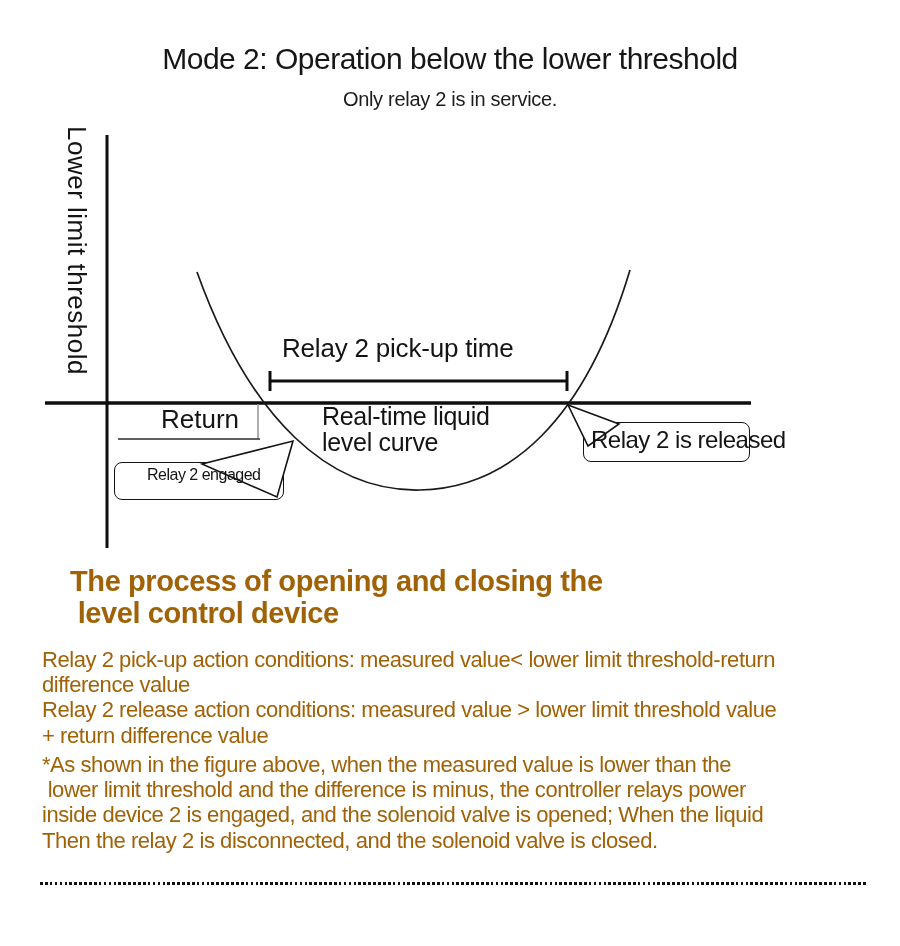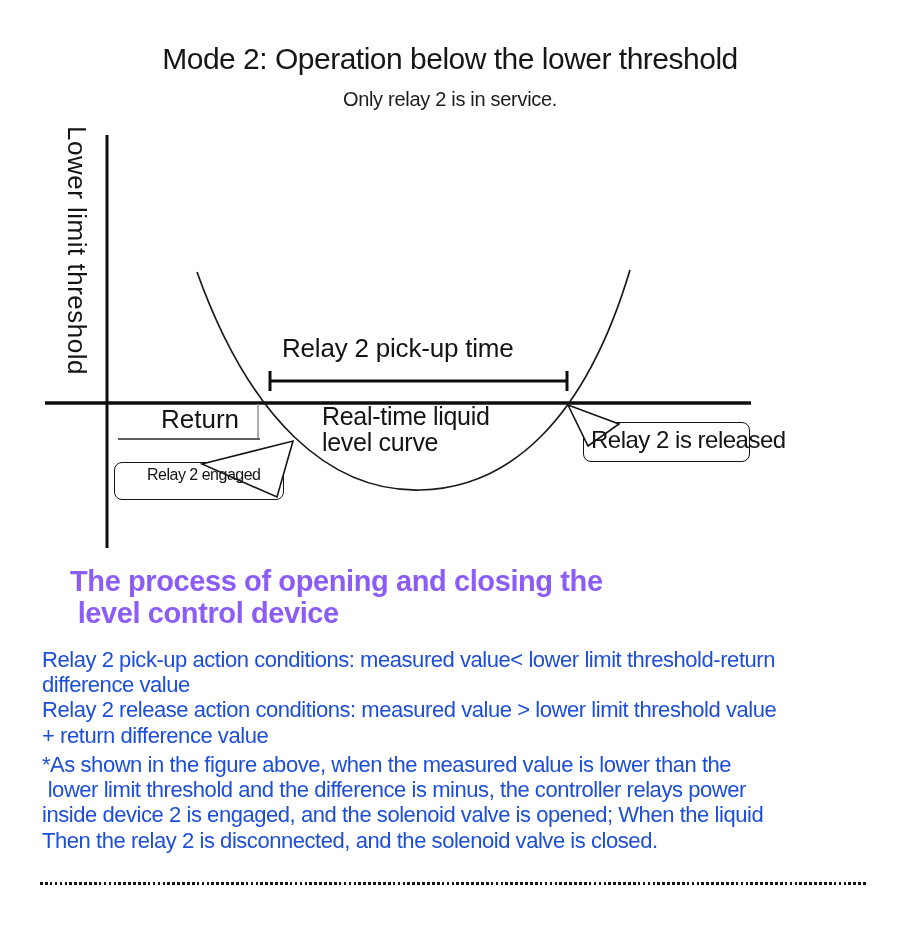--- a/index.html
+++ b/index.html
@@ -55,27 +55,27 @@
   #bracket-label { left: 282px; top: 333px; font-size: 26px; letter-spacing: -0.2px; }
   #curve-label { left: 322px; top: 403px; font-size: 25px; line-height: 26px; letter-spacing: -0.3px; }
   #callout-engaged-text { left: 131px; top: 466px; font-size: 16px; letter-spacing: -0.5px; margin-left: 16px; }
   #callout-released-text { left: 591px; top: 426px; font-size: 24px; letter-spacing: -0.5px; }
   #heading {
     left: 70px; top: 565px;
     font-size: 29px;
     font-weight: bold;
     line-height: 32px;
     letter-spacing: -0.4px;
-    color: #8b5cf6;
+    color: #a16207;
   }
   .bodyblock {
     font-size: 22px;
     line-height: 25.2px;
     letter-spacing: -0.45px;
-    color: #1d4ed8;
+    color: #a16207;
   }
   #conditions { left: 42px; top: 647px; }
   #note { left: 42px; top: 752px; }
   #dotted-separator {
     left: 40px; top: 882px;
     width: 828px; height: 2.6px;
     background: repeating-linear-gradient(to right, #111 0px, #111 2.6px, transparent 2.6px, transparent 4.9px);
   }
 </style>
 </head>

